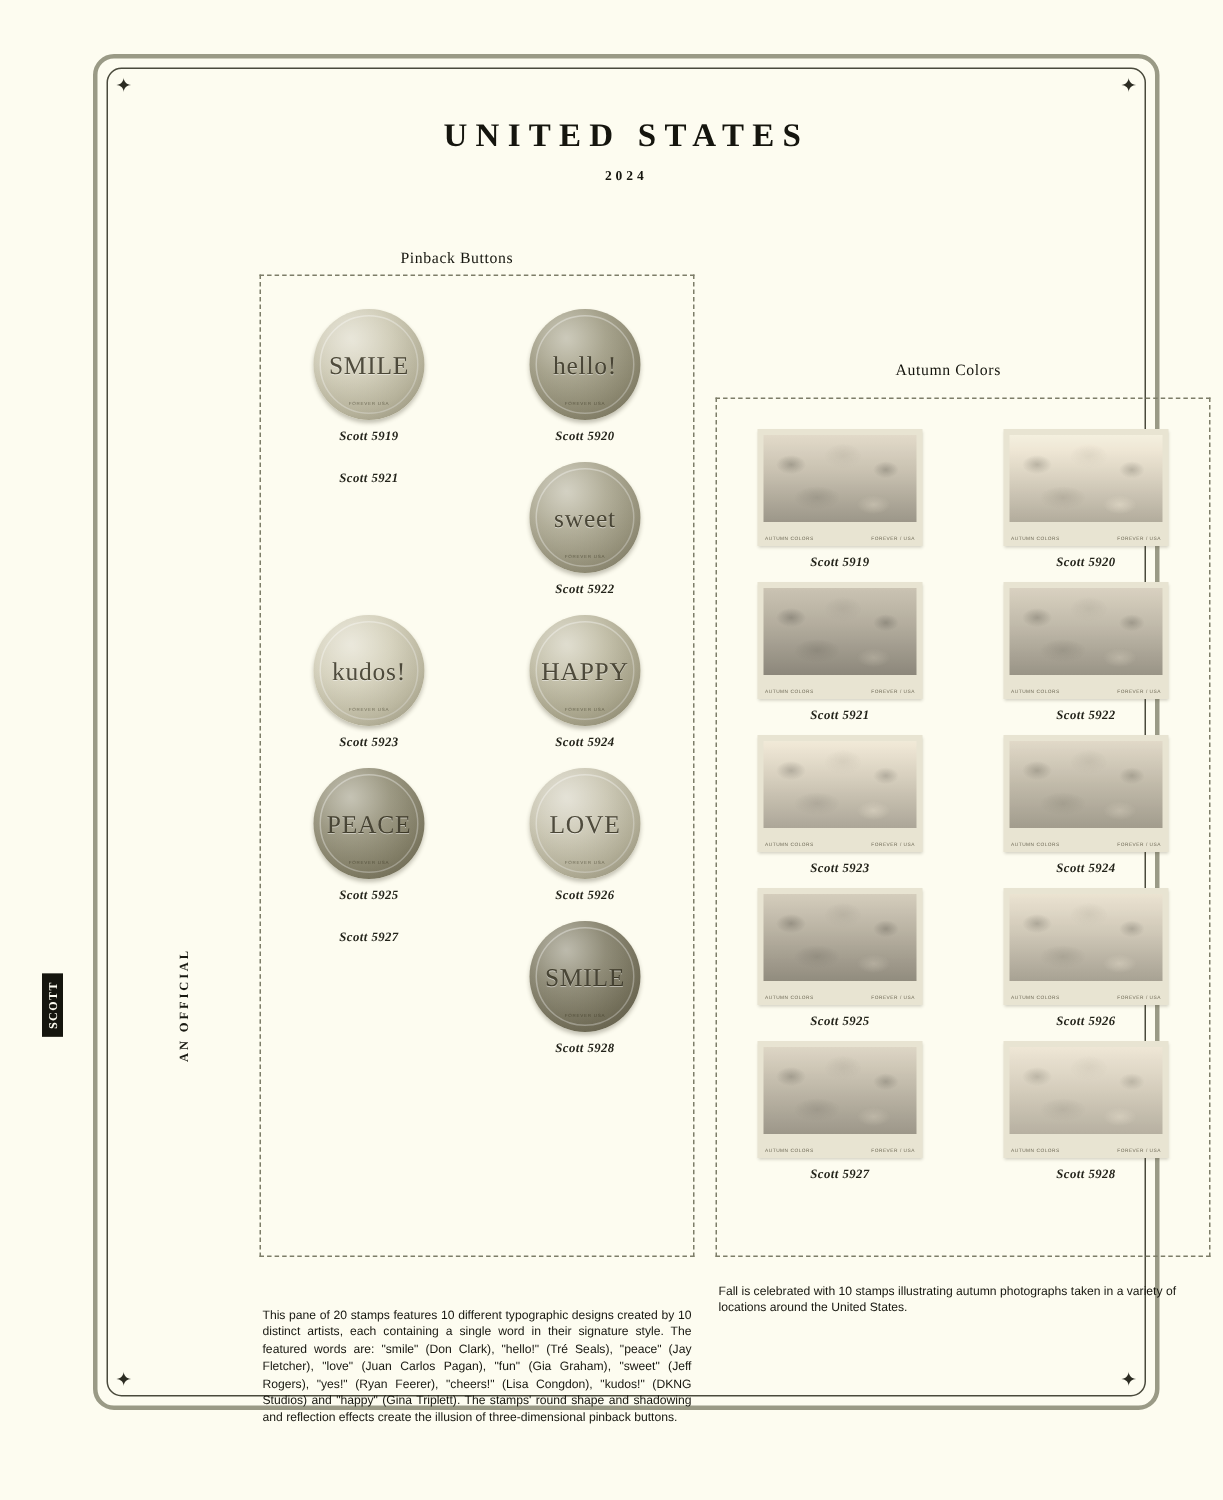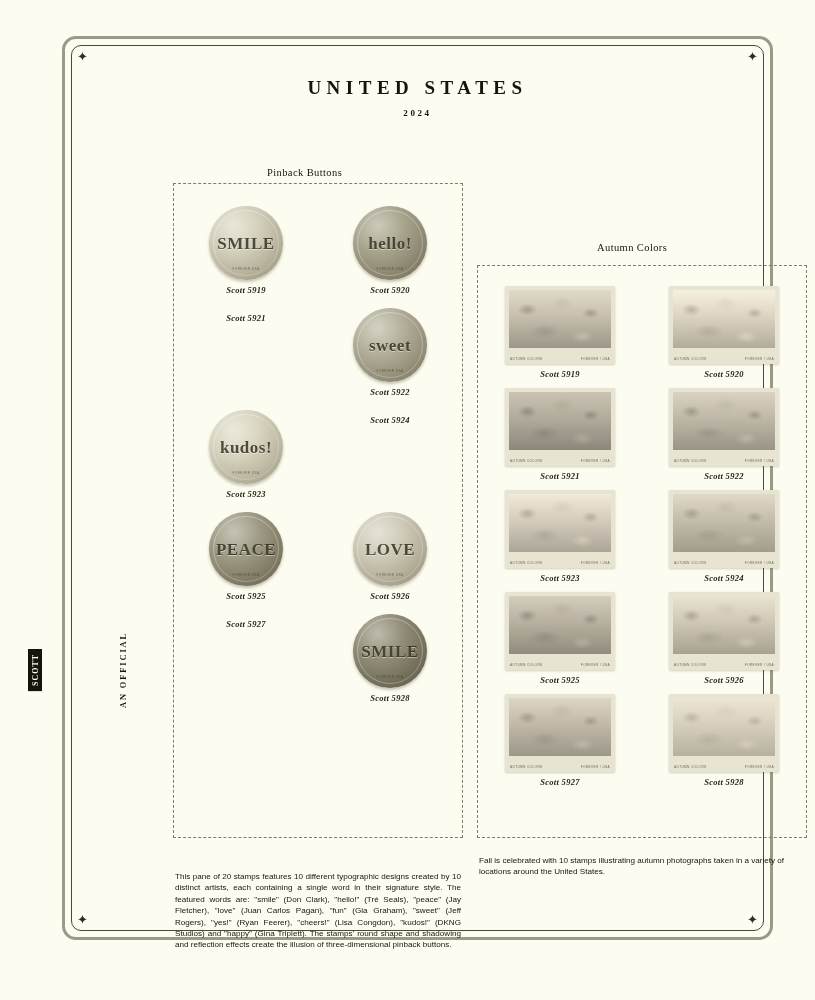--- a/index.html
+++ b/index.html
@@ -54,21 +54,21 @@
 
   
   .page-header {
     position: absolute;
     left: 0; right: 0;
     top: 38px;
     text-align: center;
   }
   .page-title {
     font-family: "Liberation Serif", serif;
-    font-size: 19px;
+    font-size: 22px;
     font-weight: bold;
     letter-spacing: 5.5px;
     color: #15150e;
     margin: 0;
   }
   .page-year {
     font-family: "Liberation Serif", serif;
     font-size: 9px;
     font-weight: bold;
     letter-spacing: 2.6px;
@@ -147,21 +147,21 @@
   .pinback-rim {
     position: absolute;
     left: 4px; top: 4px; right: 4px; bottom: 4px;
     border-radius: 50%;
     border: 1px solid rgba(255,255,255,0.35);
   }
   .pinback-word {
     position: relative;
     z-index: 3;
     font-family: "Liberation Serif", serif;
-    font-weight: bold;
+    font-weight: normal;
     font-size: 17px;
     letter-spacing: 0.5px;
     color: rgba(40,36,20,0.80);
     text-shadow: 0 1px 0 rgba(255,255,255,0.45);
     text-align: center;
     line-height: 1;
   }
   .pinback-micro {
     position: absolute;
     z-index: 3;
@@ -338,20 +338,25 @@
         </div>
         <div class="pinback-cell">
           <div class="pinback-disc" style="background: radial-gradient(circle at 36% 30%, rgb(221, 217, 196) 0%, rgb(192, 188, 164) 100%);">
             <div class="pinback-rim"></div>
             <div class="pinback-word">kudos!</div>
             <div class="pinback-micro">FOREVER  USA</div>
           </div>
           <div class="scott-caption">Scott 5923</div>
         </div>
         <div class="pinback-cell">
+          <div class="pinback-disc" style="background: radial-gradient(circle at 36% 30%, rgb(202, 198, 174) 0%, rgb(165, 161, 136) 100%);">
+            <div class="pinback-rim"></div>
+            <div class="pinback-word">HAPPY</div>
+            <div class="pinback-micro">FOREVER  USA</div>
+          </div>
           <div class="scott-caption">Scott 5924</div>
         </div>
         <div class="pinback-cell">
           <div class="pinback-disc" style="background: radial-gradient(circle at 36% 30%, rgb(157, 153, 128) 0%, rgb(126, 122, 100) 100%);">
             <div class="pinback-rim"></div>
             <div class="pinback-word">PEACE</div>
             <div class="pinback-micro">FOREVER  USA</div>
           </div>
           <div class="scott-caption">Scott 5925</div>
         </div>

